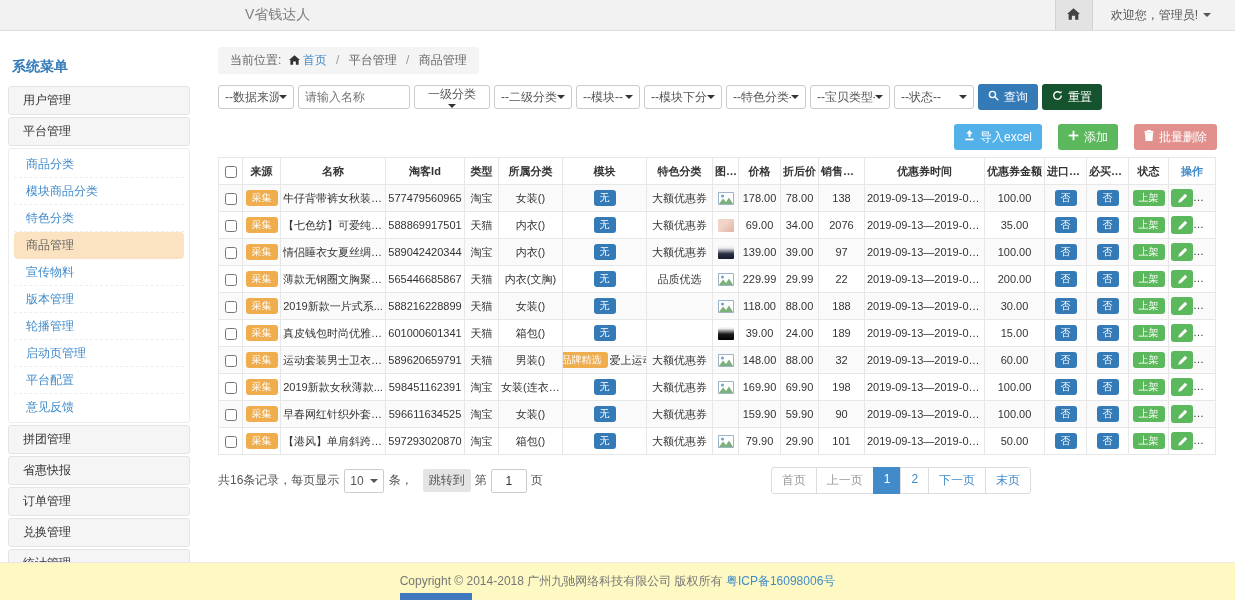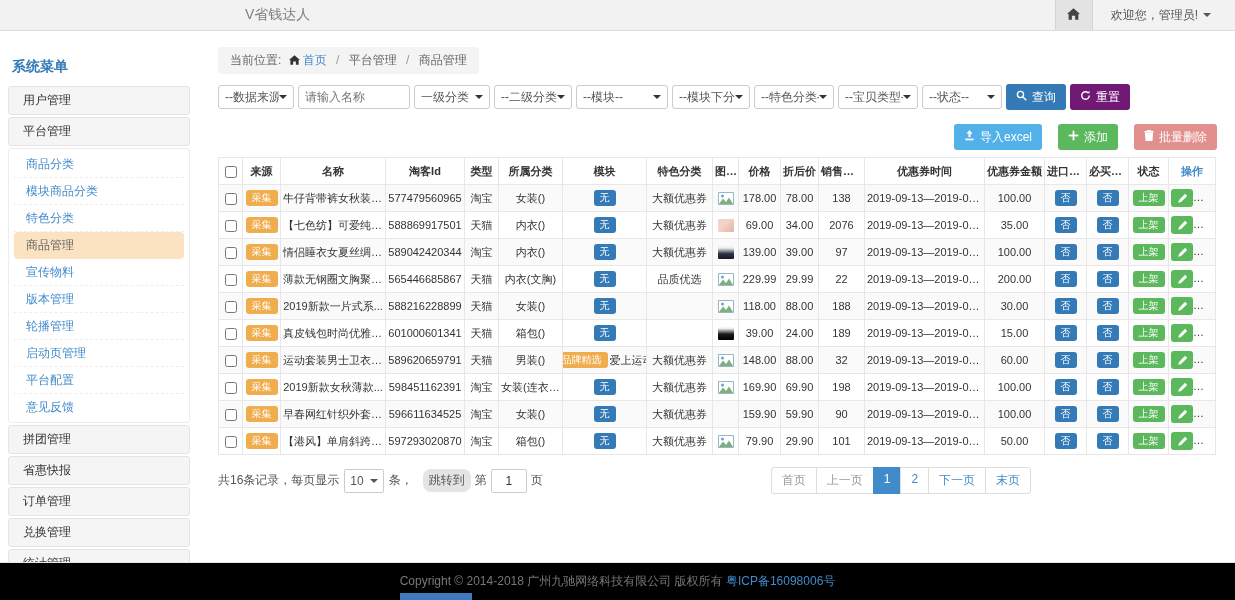--- a/index.html
+++ b/index.html
@@ -34,21 +34,21 @@
   
   .filters{display:flex;align-items:center;gap:4px;margin:10px 8px 0 8px}
   .fselect{height:24px;border:1px solid #ccc;border-radius:3px;background:#fff;display:flex;align-items:center;
            justify-content:space-between;padding:0 6px;font-size:12px;color:#555;cursor:pointer;box-sizing:border-box}
   .fselect .caret{border-top-color:#333}
   .finput{height:24px;border:1px solid #ccc;border-radius:3px;padding:0 6px;font-size:12px;color:#555;
           box-sizing:border-box;outline:none}
   .btn{height:26px;border:none;border-radius:3px;color:#fff;font-size:12px;display:inline-flex;
        align-items:center;gap:5px;padding:0 10px;cursor:pointer;white-space:nowrap}
   .btn-search{background:#337ab7}
-  .btn-reset{background:#701a75}
+  .btn-reset{background:#14532d}
   
   .panel{margin:14px 8px 0 8px}
   .toolbar{display:flex;justify-content:flex-end;gap:16px;margin-bottom:7px}
   .btn-import{background:#53b1ea}
   .btn-add{background:#5cb85c}
   .btn-batch-del{background:#e2908d}
   table{width:997px;border-collapse:collapse;table-layout:fixed;font-size:11px}
   th,td{border:1px solid #e7e7e7;text-align:center;padding:0 2px;height:26px;overflow:hidden;
         white-space:nowrap;text-overflow:ellipsis}
   th{font-weight:bold;color:#333;background:#fff}
@@ -65,32 +65,32 @@
   .op-del{background:#d9534f}
   .thumb{display:inline-block;width:16px;height:13px;vertical-align:middle;border-radius:1px}
   .thumb-pink{background:linear-gradient(135deg,#f2d4c6 40%,#e0b3a4)}
   .thumb-dark{background:linear-gradient(180deg,#f0f0f0 15%,#2b2f45 60%,#171a2a)}
   .thumb-bag{background:linear-gradient(180deg,#f5f5f5 10%,#1a1a1a 55%,#000)}
   input[type=checkbox]{width:12px;height:12px;margin:0;vertical-align:middle;cursor:pointer}
   
   .pagebar{display:flex;align-items:center;margin:12px 8px 0 8px;font-size:12px;color:#555}
   .perpage{height:22px;border:1px solid #ccc;border-radius:2px;background:#fff;display:inline-flex;
            align-items:center;gap:6px;padding:0 5px;margin:0 5px;cursor:pointer}
-  .jump-btn{background:#e4e4e4;padding:3px 6px;border-radius:8px;margin:0 4px 0 10px;color:#555;cursor:pointer}
+  .jump-btn{background:#e4e4e4;padding:3px 6px;border-radius:2px;margin:0 4px 0 10px;color:#555;cursor:pointer}
   .jump-input{width:30px;height:20px;border:1px solid #ccc;border-radius:2px;text-align:center;
               font-size:12px;color:#333;outline:none}
   .pager{display:flex;margin-left:228px}
   .pg{border:1px solid #ddd;background:#fff;padding:4px 10px;margin-left:-1px;cursor:pointer;font-size:12px}
   .pg:first-child{border-radius:3px 0 0 3px;margin-left:0}
   .pg:last-child{border-radius:0 3px 3px 0}
   .pg.disabled{color:#999;cursor:default}
   .pg.link{color:#428bca}
   .pg.active{background:#428bca;border-color:#428bca;color:#fff;cursor:default}
   
-  .footer{position:absolute;left:0;right:0;bottom:0;height:37px;background:#000000;border-top:1px solid #e7e7e7;
+  .footer{position:absolute;left:0;right:0;bottom:0;height:37px;background:#fef9c3;border-top:1px solid #e7e7e7;
           display:flex;align-items:center;justify-content:center;font-size:12px;color:#777;z-index:4}
   .footer .link{color:#428bca;cursor:pointer}
   .blue-sliver{position:absolute;left:400px;bottom:0;width:72px;height:7px;background:#4079bd;z-index:6}
 </style>
 </head>
 <body>
 
 <div class="topbar">
   <span class="brand">V省钱达人</span>
   <div class="topbar-right">
@@ -147,29 +147,29 @@
     <span>商品管理</span>
   </div>
 
   <div class="filters">
     <span id="filter-controls" style="display:flex;gap:4px">
         <div class="fselect" style="width: 76px;">
           <div class="" style="overflow: hidden; white-space: nowrap;">--数据来源--</div>
           <div class="caret"></div>
         </div>
         <input class="finput" placeholder="请输入名称" style="width: 112px;">
-        <div class="fselect" style="width: 76px;">
+        <div class="fselect" style="width: 76px; flex-direction: column;">
           <div class="" style="overflow: hidden; white-space: nowrap;">一级分类</div>
           <div class="caret"></div>
         </div>
         <div class="fselect" style="width: 78px;">
           <div class="" style="overflow: hidden; white-space: nowrap;">--二级分类--</div>
           <div class="caret"></div>
         </div>
-        <div class="fselect" style="width: 92px;">
+        <div class="fselect" style="width: 64px;">
           <div class="" style="overflow: hidden; white-space: nowrap;">--模块--</div>
           <div class="caret"></div>
         </div>
         <div class="fselect" style="width: 78px;">
           <div class="" style="overflow: hidden; white-space: nowrap;">--模块下分类--</div>
           <div class="caret"></div>
         </div>
         <div class="fselect" style="width: 80px;">
           <div class="" style="overflow: hidden; white-space: nowrap;">--特色分类--</div>
           <div class="caret"></div>

